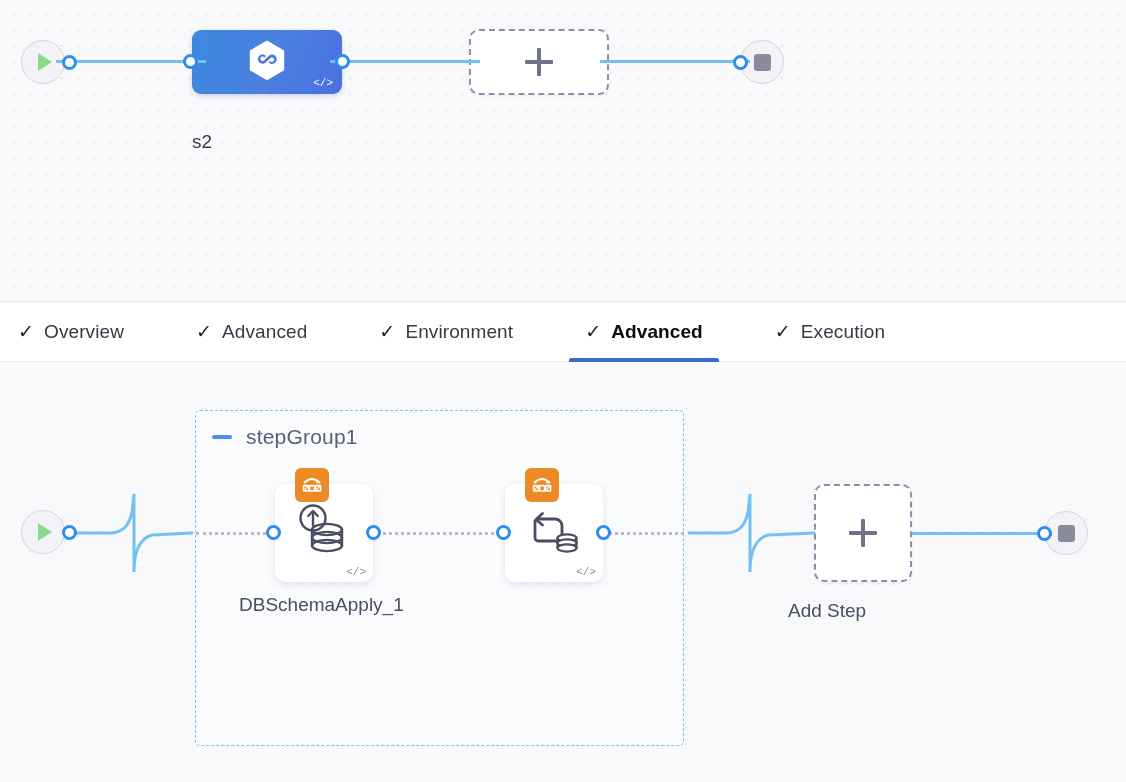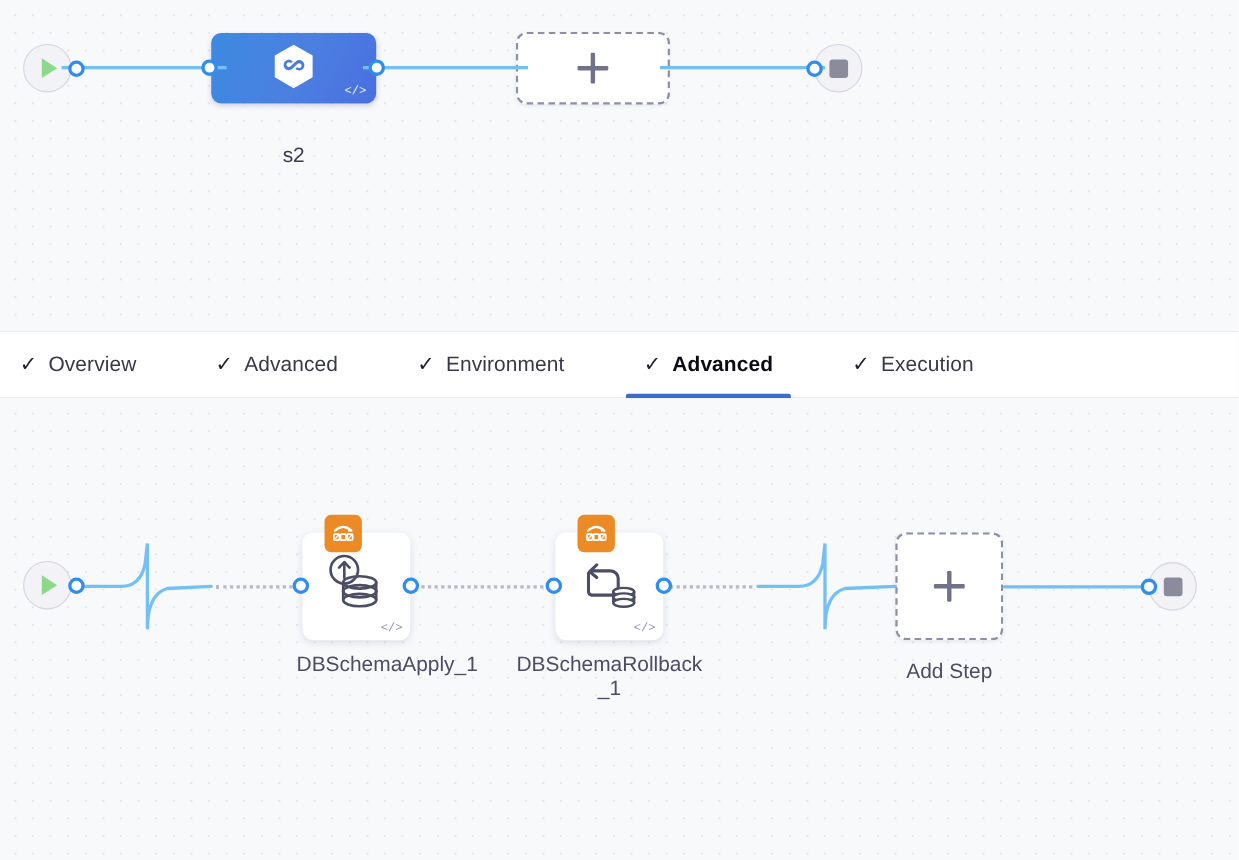--- a/index.html
+++ b/index.html
@@ -161,21 +161,21 @@
   }
   .plus::before, .plus::after {
     content: ""; position: absolute; background: #6f7288; border-radius: 1px;
   }
   .plus::before { left: 0; right: 0; top: 12px; height: 4px; }
   .plus::after  { top: 0; bottom: 0; left: 12px; width: 4px; }
 
   
   .node-label {
     position: absolute;
-    text-align: center;
+    text-align: left;
     font-size: 19px;
     color: #4a4d63;
     line-height: 1.16;
     white-space: pre-line;
     word-break: break-all;
   }
   .node-label.dark { color: #383a4d; }
 
   
   .step-group {
@@ -315,20 +315,26 @@
     <div class="link-dotted" style="left:372px; top:170px; width:134px;"></div>
     <div class="link-dotted" style="left:602px; top:170px; width:82px;"></div>
 
     <div class="node" style="left:21px; top:518px; margin-top:-370px;">
       <div class="terminal">
         <div class="play-tri"></div>
       </div>
       <div class="port" style="left:41px; top:15px;"></div>
     </div>
 
+    <div class="step-group" style="left:195px; top:48px; width:489px; height:336px;">
+      <div class="sg-header">
+        <span class="sg-minus"></span>
+        <span class="sg-title">stepGroup1</span>
+      </div>
+    </div>
 
     <div class="step-node" style="left:275px; top:122px;">
       <div class="step-badge">
         <svg width="24" height="24" viewBox="0 0 24 24">
           <path d="M4.5 9.5 Q12 2.5 19.5 9.5" fill="none" stroke="#ffffff" stroke-width="1.9" stroke-linecap="round"></path>
           <path d="M17 6.4 L20 9.8 L16.2 10.4 Z" fill="#ffffff"></path>
           <rect x="3.6" y="12.6" width="5" height="5.4" rx="0.7" fill="none" stroke="#ffffff" stroke-width="1.6"></rect>
           <rect x="9.6" y="12.6" width="5" height="5.4" rx="0.7" fill="none" stroke="#ffffff" stroke-width="1.6"></rect>
           <rect x="15.6" y="12.6" width="5" height="5.4" rx="0.7" fill="none" stroke="#ffffff" stroke-width="1.6"></rect>
           <path d="M4.4 17.3 L7.6 13.4" stroke="#ffffff" stroke-width="1.2"></path>
@@ -346,21 +352,21 @@
           <ellipse cx="34" cy="35.5" rx="15" ry="5.6" fill="none" stroke="#4a4d63" stroke-width="2.4"></ellipse>
           <path d="M19 35.5 v8" stroke="#4a4d63" stroke-width="2.4" stroke-linecap="round"></path>
           <path d="M49 35.5 v8" stroke="#4a4d63" stroke-width="2.4" stroke-linecap="round"></path>
           <ellipse cx="34" cy="43.5" rx="15" ry="5.6" fill="none" stroke="#4a4d63" stroke-width="2.4"></ellipse>
         </svg>
       </div>
       <span class="step-code">&lt;/&gt;</span>
       <div class="port" style="left:-9px; top:41px;"></div>
       <div class="port" style="left:91px; top:41px;"></div>
     </div>
-    <div class="node-label" style="left:239px; top:232px; width:170px;margin-left:28px;">DBSchemaApply_1</div>
+    <div class="node-label" style="left:239px; top:232px; width:170px;">DBSchemaApply_1</div>
 
     <div class="step-node" style="left:505px; top:122px;">
       <div class="step-badge">
         <svg width="24" height="24" viewBox="0 0 24 24">
           <path d="M4.5 9.5 Q12 2.5 19.5 9.5" fill="none" stroke="#ffffff" stroke-width="1.9" stroke-linecap="round"></path>
           <path d="M17 6.4 L20 9.8 L16.2 10.4 Z" fill="#ffffff"></path>
           <rect x="3.6" y="12.6" width="5" height="5.4" rx="0.7" fill="none" stroke="#ffffff" stroke-width="1.6"></rect>
           <rect x="9.6" y="12.6" width="5" height="5.4" rx="0.7" fill="none" stroke="#ffffff" stroke-width="1.6"></rect>
           <rect x="15.6" y="12.6" width="5" height="5.4" rx="0.7" fill="none" stroke="#ffffff" stroke-width="1.6"></rect>
           <path d="M4.4 17.3 L7.6 13.4" stroke="#ffffff" stroke-width="1.2"></path>
@@ -377,21 +383,20 @@
           <ellipse cx="44" cy="41" rx="9.5" ry="3.6" fill="#ffffff" stroke="#4a4d63" stroke-width="2.2"></ellipse>
           <path d="M34.5 41 v5" stroke="#4a4d63" stroke-width="2.2" stroke-linecap="round"></path>
           <path d="M53.5 41 v5" stroke="#4a4d63" stroke-width="2.2" stroke-linecap="round"></path>
           <ellipse cx="44" cy="46" rx="9.5" ry="3.6" fill="#ffffff" stroke="#4a4d63" stroke-width="2.2"></ellipse>
         </svg>
       </div>
       <span class="step-code">&lt;/&gt;</span>
       <div class="port" style="left:-9px; top:41px;"></div>
       <div class="port" style="left:91px; top:41px;"></div>
     </div>
-    <div class="node-label" style="left:469px; top:232px; width:170px;">DBSchemaRollback_1</div>
 
     <div class="add-box add-step-box" style="left:814px; top:122px;">
       <div class="plus"></div>
     </div>
     <div class="node-label" style="left:788px; top:238px; width:150px;">Add Step</div>
 
     <div class="node" style="left:1044px; top:149px;">
       <div class="terminal">
         <div class="stop-sq"></div>
       </div>

